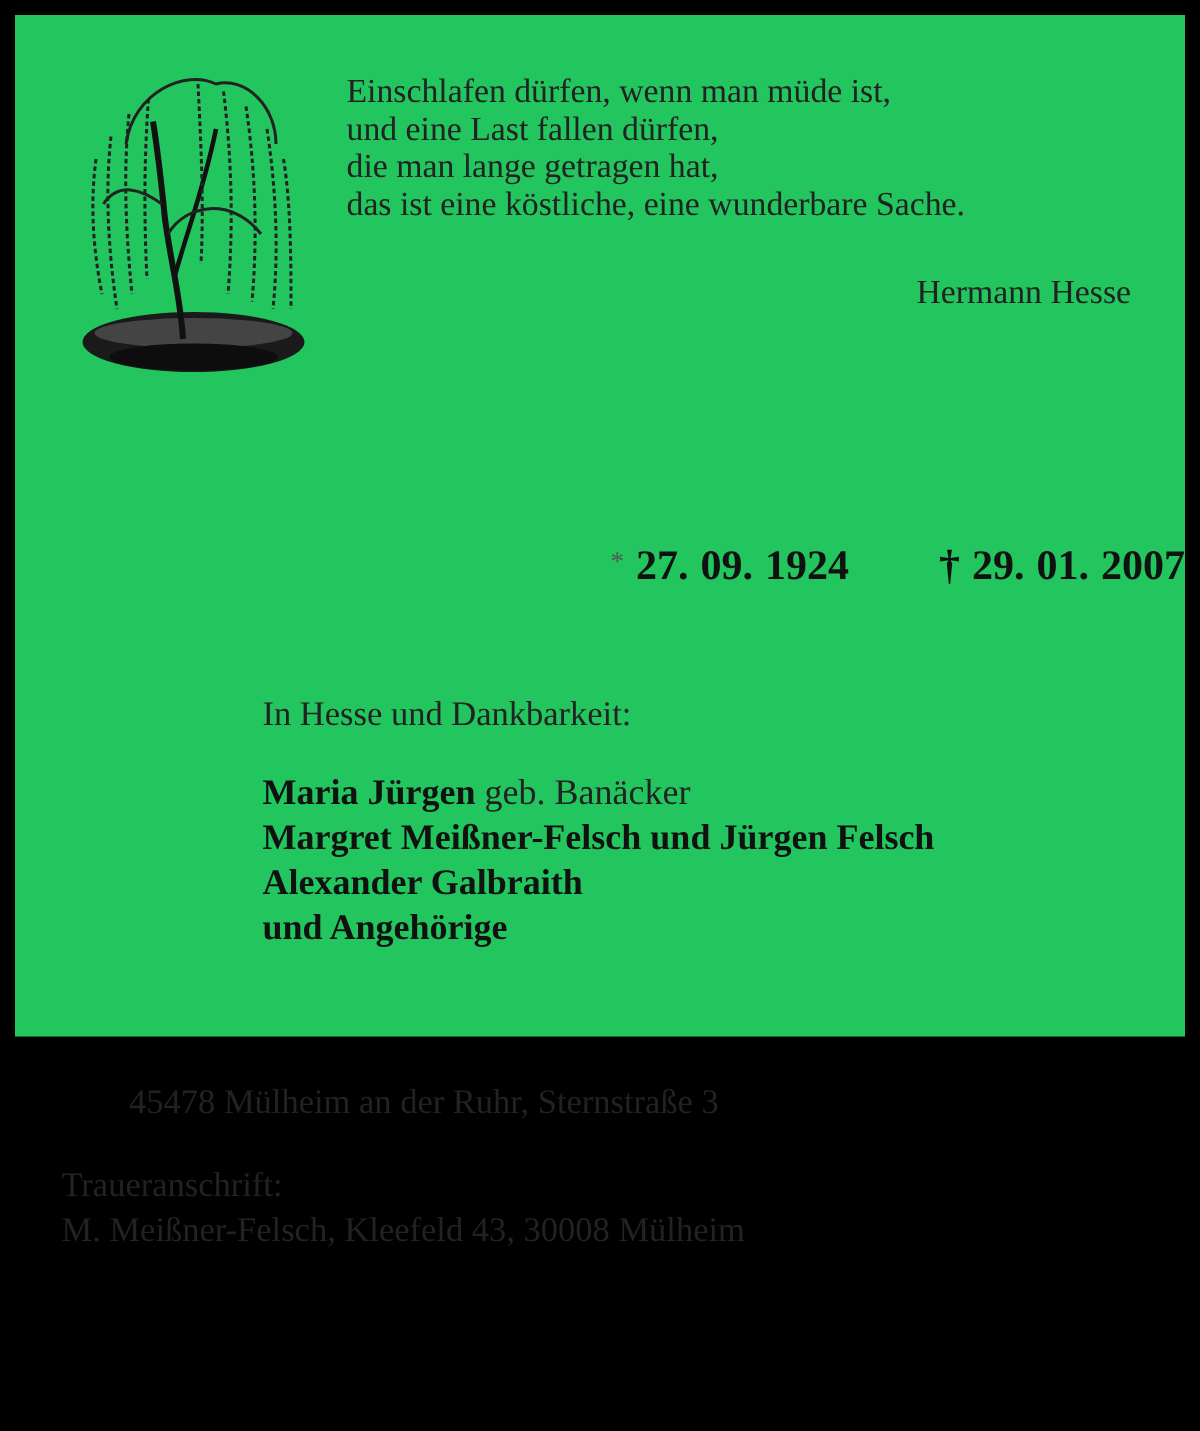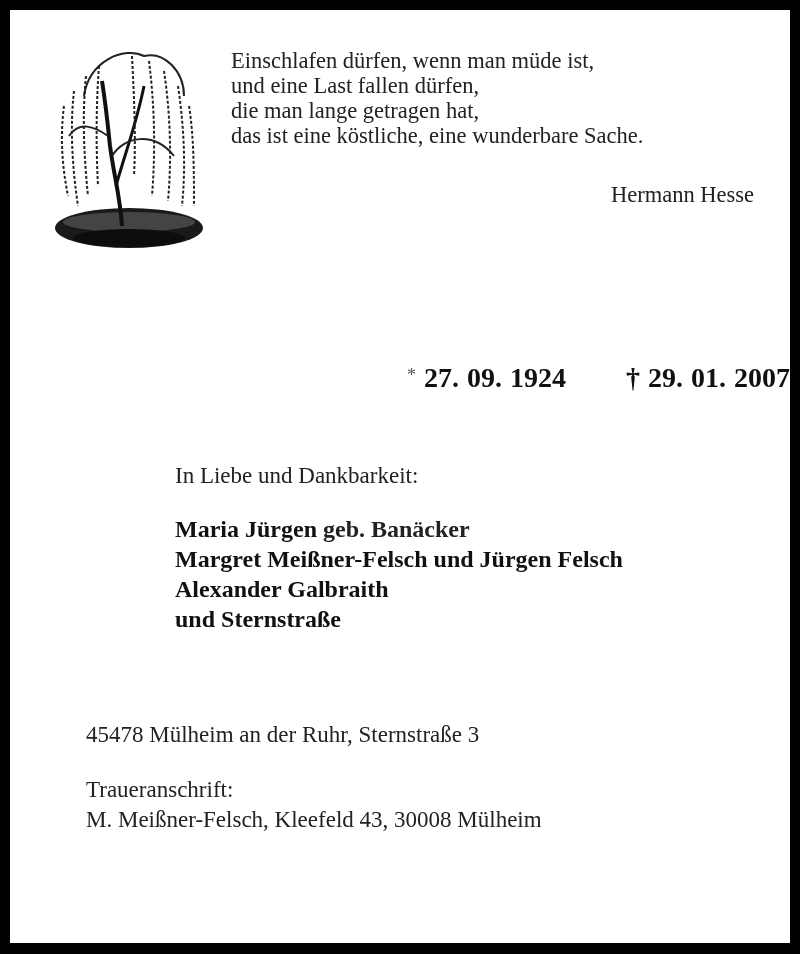--- a/index.html
+++ b/index.html
@@ -1,32 +1,32 @@
 <!DOCTYPE html>
 <html><head>
 <meta charset="utf-8">
 <style>
   html, body { margin:0; padding:0; }
   body { width:800px; height:954px; background:#000; position:relative; overflow:hidden;
          font-family:"Liberation Serif","DejaVu Serif",serif; color:#111; }
-  .card { position:absolute; left:10px; top:10px; width:780px; height:933px; background:#ffffff; }
+  .card { position:absolute; left:10px; top:10px; width:780px; height:681px; background:#22c55e; }
   .abs { position:absolute; white-space:nowrap; }
   .tree { position:absolute; left:34px; top:26px; width:170px; height:228px; }
   .poem { left:221px; top:38px; font-size:22.5px; line-height:25px; color:#222; }
   .author { right:36px; top:172px; font-size:22.5px; color:#222; }
   .name { left:0; width:780px; text-align:center; top:265px; font-size:74px; font-weight:bold; letter-spacing:0.5px; color:#0a0a0a; }
   .dates { left:0; width:780px; text-align:right; top:352px; font-size:28px; font-weight:bold; color:#111; word-spacing:1px; }
   .dates .star { font-size:18px; vertical-align:6px; font-weight:normal; color:#555; }
   .dates .gap { display:inline-block; width:44px; }
   .thanks { left:165px; top:453px; font-size:23px; color:#222; }
   .family { left:165px; top:504px; font-size:24px; line-height:30px; color:#111; }
   .family .b { font-weight:bold; }
-  .family .n { font-weight:bold; color:#222; }
+  .family .n { font-weight:normal; color:#222; }
   .addr { left:31px; top:712px; font-size:23px; color:#222;margin-left:45px; }
-  .trauer { left:31px; top:765px; font-size:23px; line-height:30px; color:#222;margin-left:45px; }
+  .trauer { left:31px; top:765px; font-size:23px; line-height:30px; color:#222; }
   .funeral { left:31px; top:874px; font-size:19px; color:#222; }
 </style>
 </head>
 <body>
 
 <div class="card">
 
   <svg class="tree" viewBox="0 0 170 228">
 
     <ellipse cx="85" cy="192" rx="74" ry="20" fill="#1a1a1a"></ellipse>
@@ -63,30 +63,30 @@
 
 
   <div class="abs dates">
     <span class="star">*</span>
     <span>27. 09. 1924</span>
     <span class="gap"></span>
     <span>†</span>
     <span>29. 01. 2007</span>
   </div>
 
-  <div class="abs thanks">In Liebe und Dankbarkeit:</div>
+  <div class="abs thanks">In Hesse und Dankbarkeit:</div>
 
   <div class="abs family">
     <div>
       <span class="b">Maria Jürgen</span>
       <span class="n">geb. Banäcker</span>
     </div>
     <div class="b">Margret Meißner-Felsch und Jürgen Felsch</div>
     <div class="b">Alexander Galbraith</div>
-    <div class="b">und Sternstraße</div>
+    <div class="b">und Angehörige</div>
   </div>
 
   <div class="abs addr">45478 Mülheim an der Ruhr, Sternstraße 3</div>
 
   <div class="abs trauer">
     <div>Traueranschrift:</div>
     <div>M. Meißner-Felsch, Kleefeld 43, 30008 Mülheim</div>
   </div>
 
 </div>

